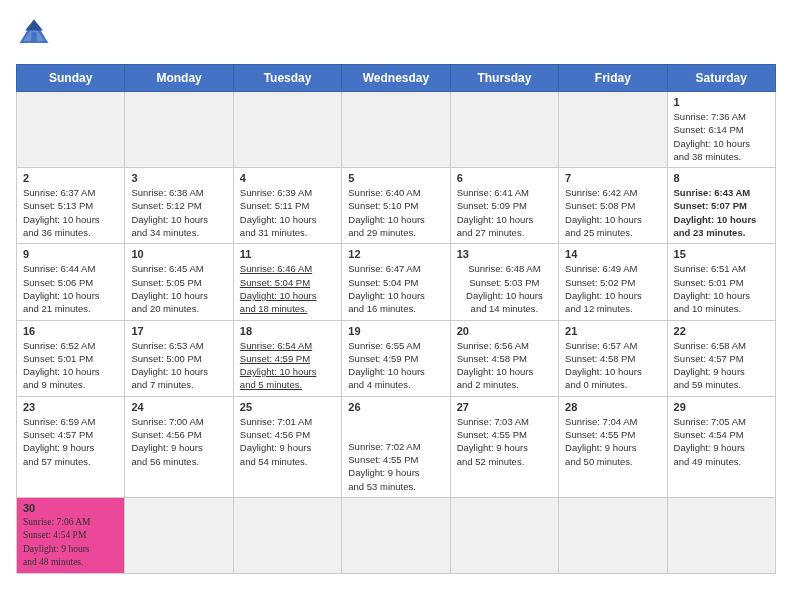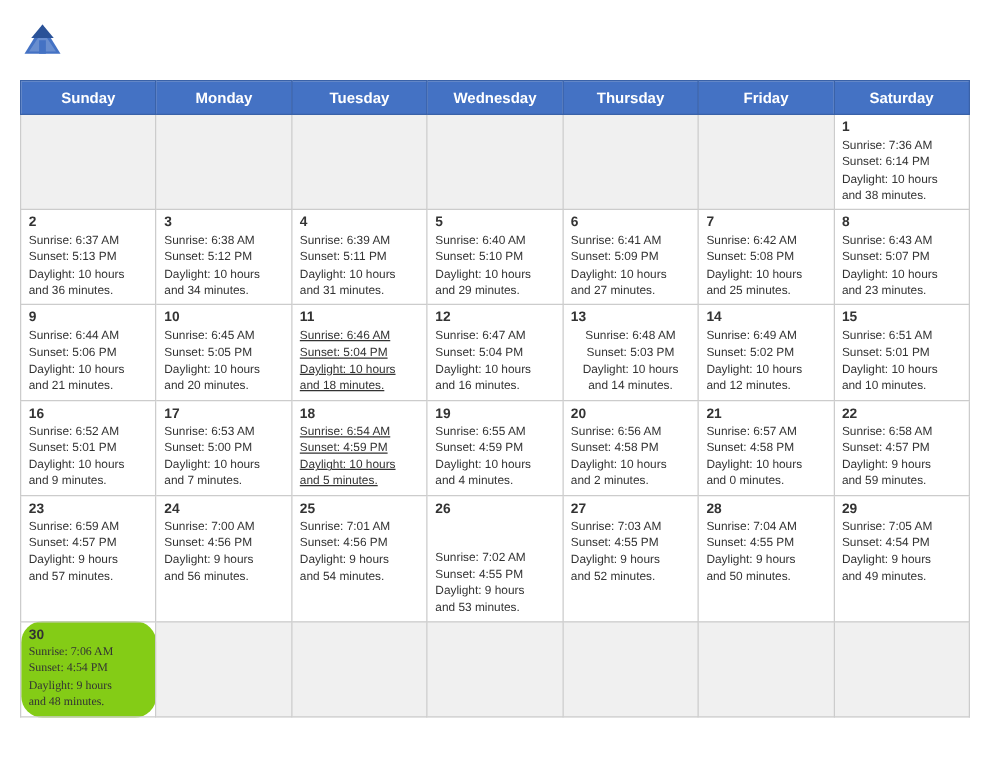--- a/index.html
+++ b/index.html
@@ -83,22 +83,21 @@
     }
     .day-info {
       font-size: 9.5px;
       color: #333;
       line-height: 1.4;
     }
     .last-row td {
       background: #f0f0f0;
     }
     .last-row td.has-data {
-      background: #84cc16;
-      border-radius: 17px;
+      background: #ec4899;
     }
   </style>
 </head>
 <body>
 
 <div>
   <div class="header-area">
     <div class="logo-area">
       <svg class="logo-icon" viewBox="0 0 40 40">
         <polygon points="20,4 36,30 4,30" fill="#4472C4"></polygon>
@@ -183,21 +182,21 @@
           </td>
           <td>
             <div class="day-number">7</div>
             <div class="day-info" style="white-space: pre-line;">Sunrise: 6:42 AM
 Sunset: 5:08 PM
 Daylight: 10 hours
 and 25 minutes.</div>
           </td>
           <td>
             <div class="day-number">8</div>
-            <div class="day-info" style="white-space: pre-line;">Sunrise: 6:43 AM
+            <div class="day-info" style="white-space: pre-line; font-weight: bold;">Sunrise: 6:43 AM
 Sunset: 5:07 PM
 Daylight: 10 hours
 and 23 minutes.</div>
           </td>
         </tr>
         <tr>
           <td>
             <div class="day-number">9</div>
             <div class="day-info" style="white-space: pre-line;">Sunrise: 6:44 AM
 Sunset: 5:06 PM

